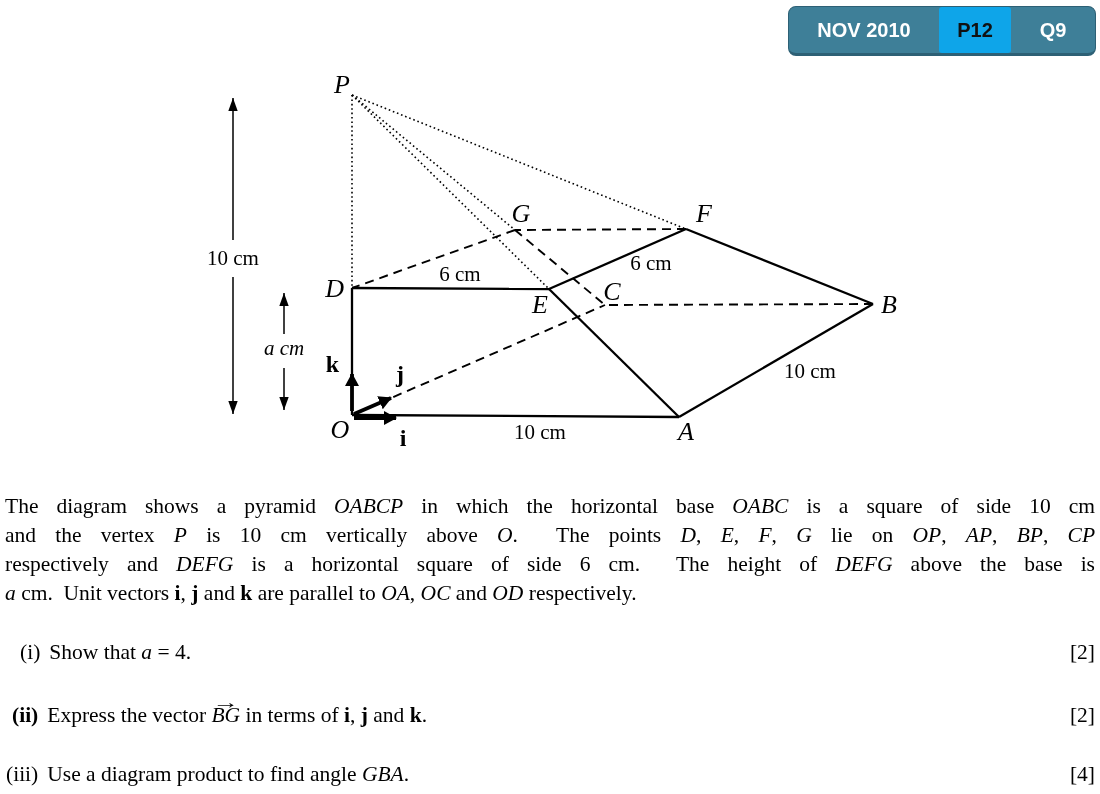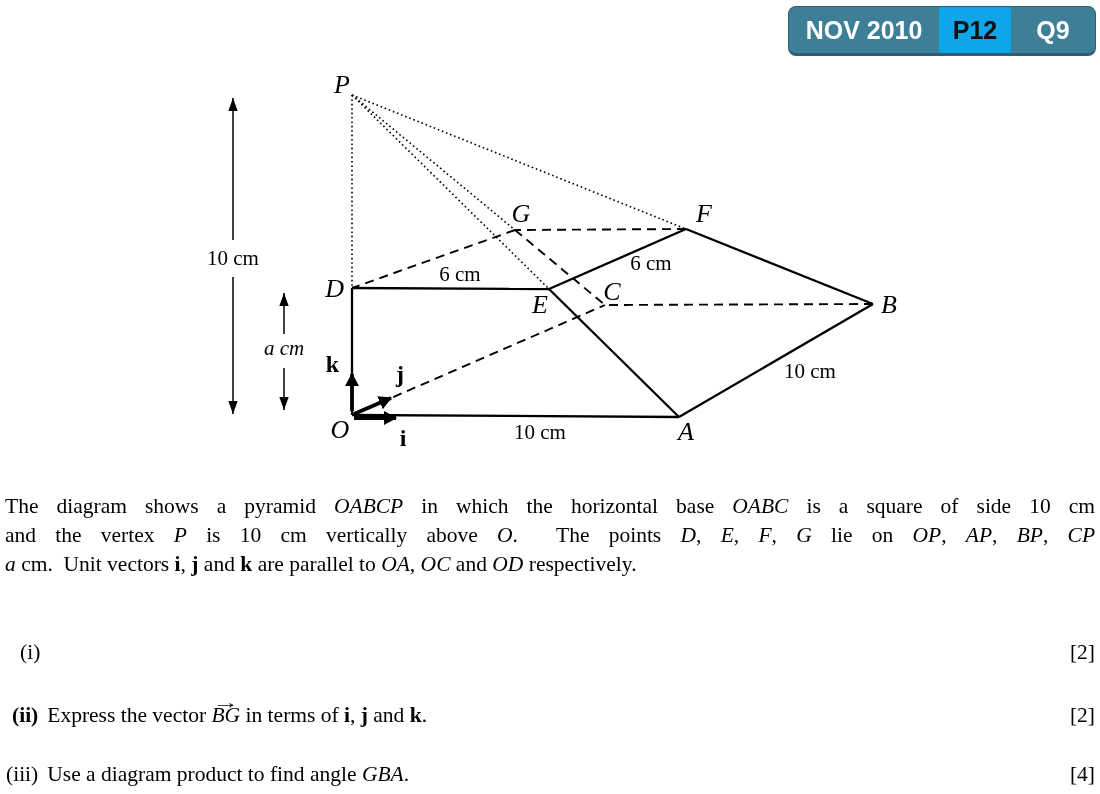--- a/index.html
+++ b/index.html
@@ -2,21 +2,21 @@
 <html><head>
 <meta charset="utf-8">
 <style>
   html,body{margin:0;padding:0;background:#fff;}
   .page{position:relative;width:1100px;height:794px;background:#ffffff;overflow:hidden;
         font-family:"Liberation Serif",serif;color:#000;}
 
   
   .badge{position:absolute;top:6px;right:4px;display:flex;align-items:center;
          background:#3e7f98;border:1px solid #2d6075;border-bottom-width:3px;border-radius:8px;
-         font-family:"Liberation Sans",sans-serif;font-weight:bold;font-size:25px;line-height:46px;
+         font-family:"Liberation Sans",sans-serif;font-weight:bold;font-size:20px;line-height:46px;
          overflow:hidden;}
   .badge .seg{display:block;text-align:center;white-space:nowrap;}
   .seg-session{color:#fff;width:150px;}
   .seg-paper{color:#111;background:#0ea5e9;width:72px;border-radius:3px;}
   .seg-question{color:#fff;width:84px;}
 
   
   svg{position:absolute;left:0;top:0;}
   .edge-solid{stroke:#000;stroke-width:2.3;fill:none;}
   .edge-dash{stroke:#000;stroke-width:1.9;fill:none;stroke-dasharray:9 6;}
@@ -129,25 +129,27 @@
       <text class="dim" x="460" y="281" text-anchor="middle">6 cm</text>
       <text class="dim" x="651" y="270" text-anchor="middle">6 cm</text>
       <text class="dim" x="540" y="439" text-anchor="middle">10 cm</text>
       <text class="dim" x="810" y="378" text-anchor="middle">10 cm</text>
     </g>
   </svg>
 
   <div class="problem">
     <div class="para-line jl"><span>The diagram shows a pyramid </span><span class="rs-i">OABCP</span><span> in which the horizontal base </span><span class="rs-i">OABC</span><span> is a square of side 10&nbsp;cm</span></div>
     <div class="para-line jl"><span>and the vertex </span><span class="rs-i">P</span><span> is 10&nbsp;cm vertically above </span><span class="rs-i">O</span><span>.&nbsp; The points </span><span class="rs-i">D</span><span>, </span><span class="rs-i">E</span><span>, </span><span class="rs-i">F</span><span>, </span><span class="rs-i">G</span><span> lie on </span><span class="rs-i">OP</span><span>, </span><span class="rs-i">AP</span><span>, </span><span class="rs-i">BP</span><span>, </span><span class="rs-i">CP</span></div>
+    <div class="para-line jl"><span>respectively and </span><span class="rs-i">DEFG</span><span> is a horizontal square of side 6&nbsp;cm.&nbsp; The height of </span><span class="rs-i">DEFG</span><span> above the base is</span></div>
     <div class="para-line"><span class="rs-i">a</span><span>&nbsp;cm.&nbsp; Unit vectors </span><span class="rs-b">i</span><span>, </span><span class="rs-b">j</span><span> and </span><span class="rs-b">k</span><span> are parallel to </span><span class="rs-i">OA</span><span>, </span><span class="rs-i">OC</span><span> and </span><span class="rs-i">OD</span><span> respectively.</span></div>
   </div>
 
   <div class="qrow" id="q1">
     <span class="qnum" style="font-weight:normal">(i)</span>
+    <span class="qtext"><span>Show that </span><span class="rs-i">a</span><span> = 4.</span></span>
     <span class="qmarks">[2]</span>
   </div>
   <div class="qrow" id="q2">
     <span class="qnum" style="font-weight:bold">(ii)</span>
     <span class="qtext"><span>Express the vector </span><span class="rs-vec">BG</span><span> in terms of </span><span class="rs-b">i</span><span>, </span><span class="rs-b">j</span><span> and </span><span class="rs-b">k</span><span>.</span></span>
     <span class="qmarks">[2]</span>
   </div>
   <div class="qrow" id="q3">
     <span class="qnum" style="font-weight:normal">(iii)</span>
     <span class="qtext"><span>Use a diagram product to find angle </span><span class="rs-i">GBA</span><span>.</span></span>

